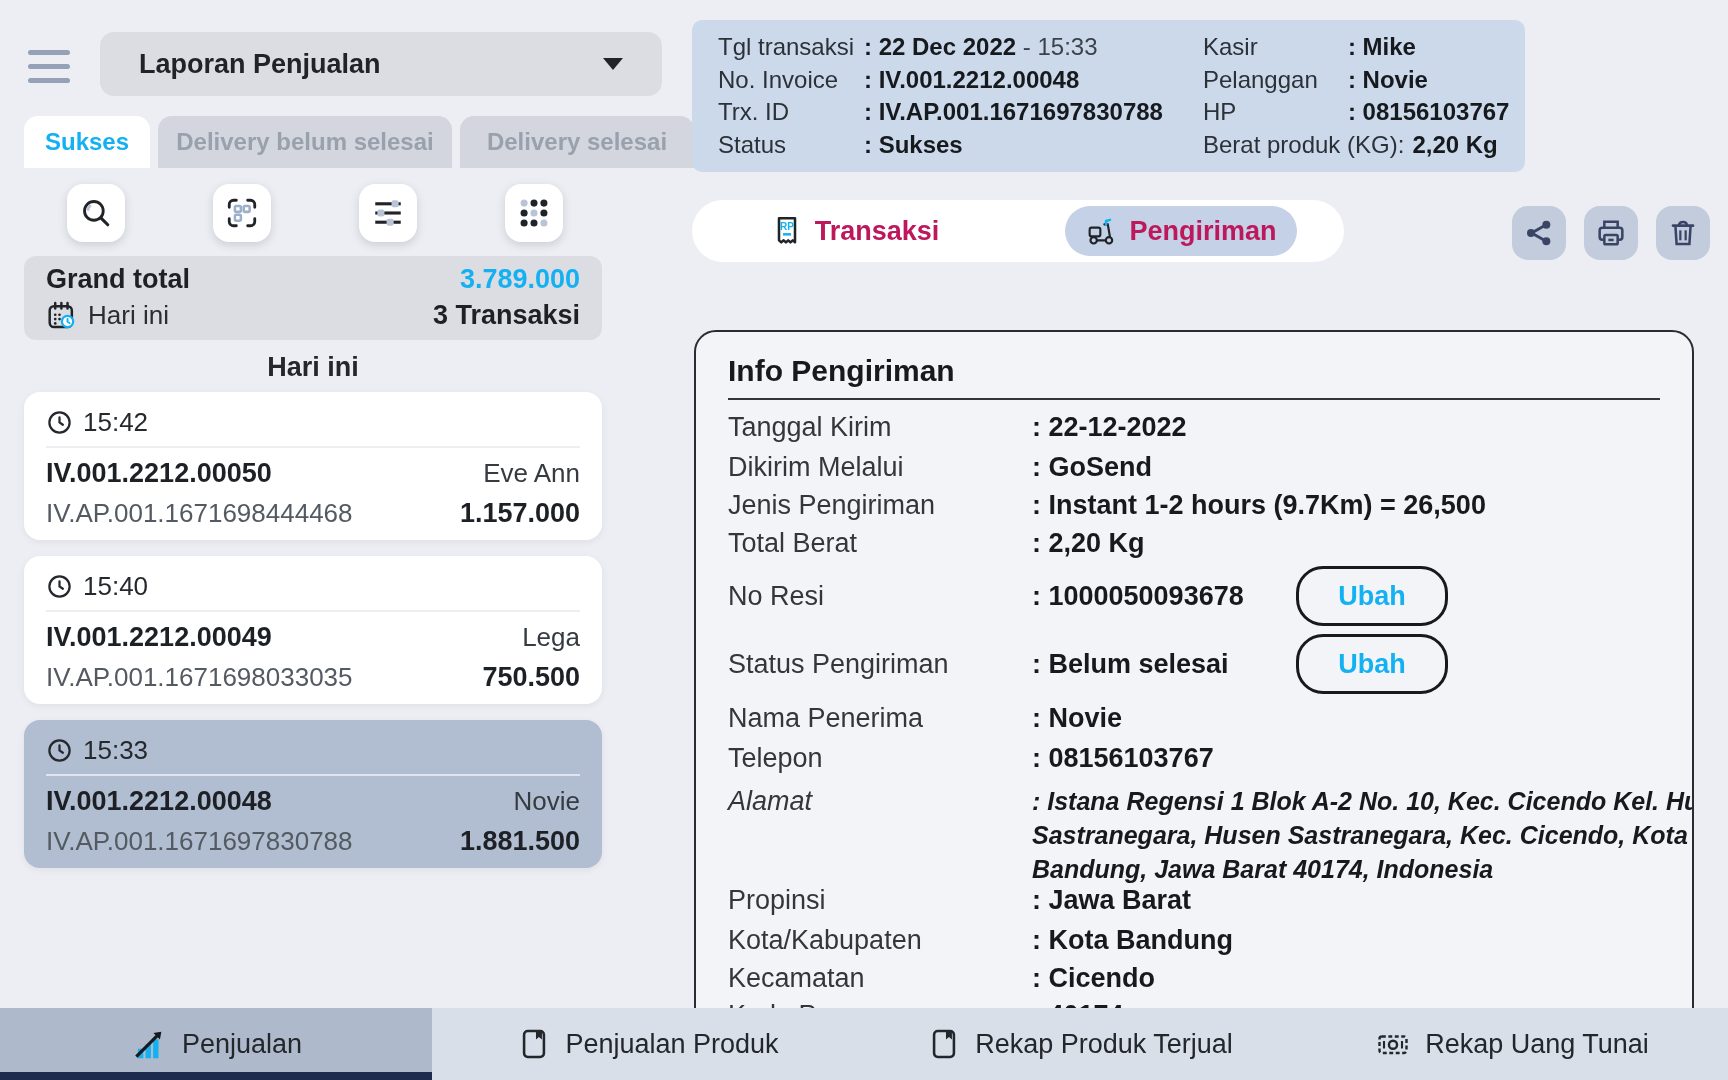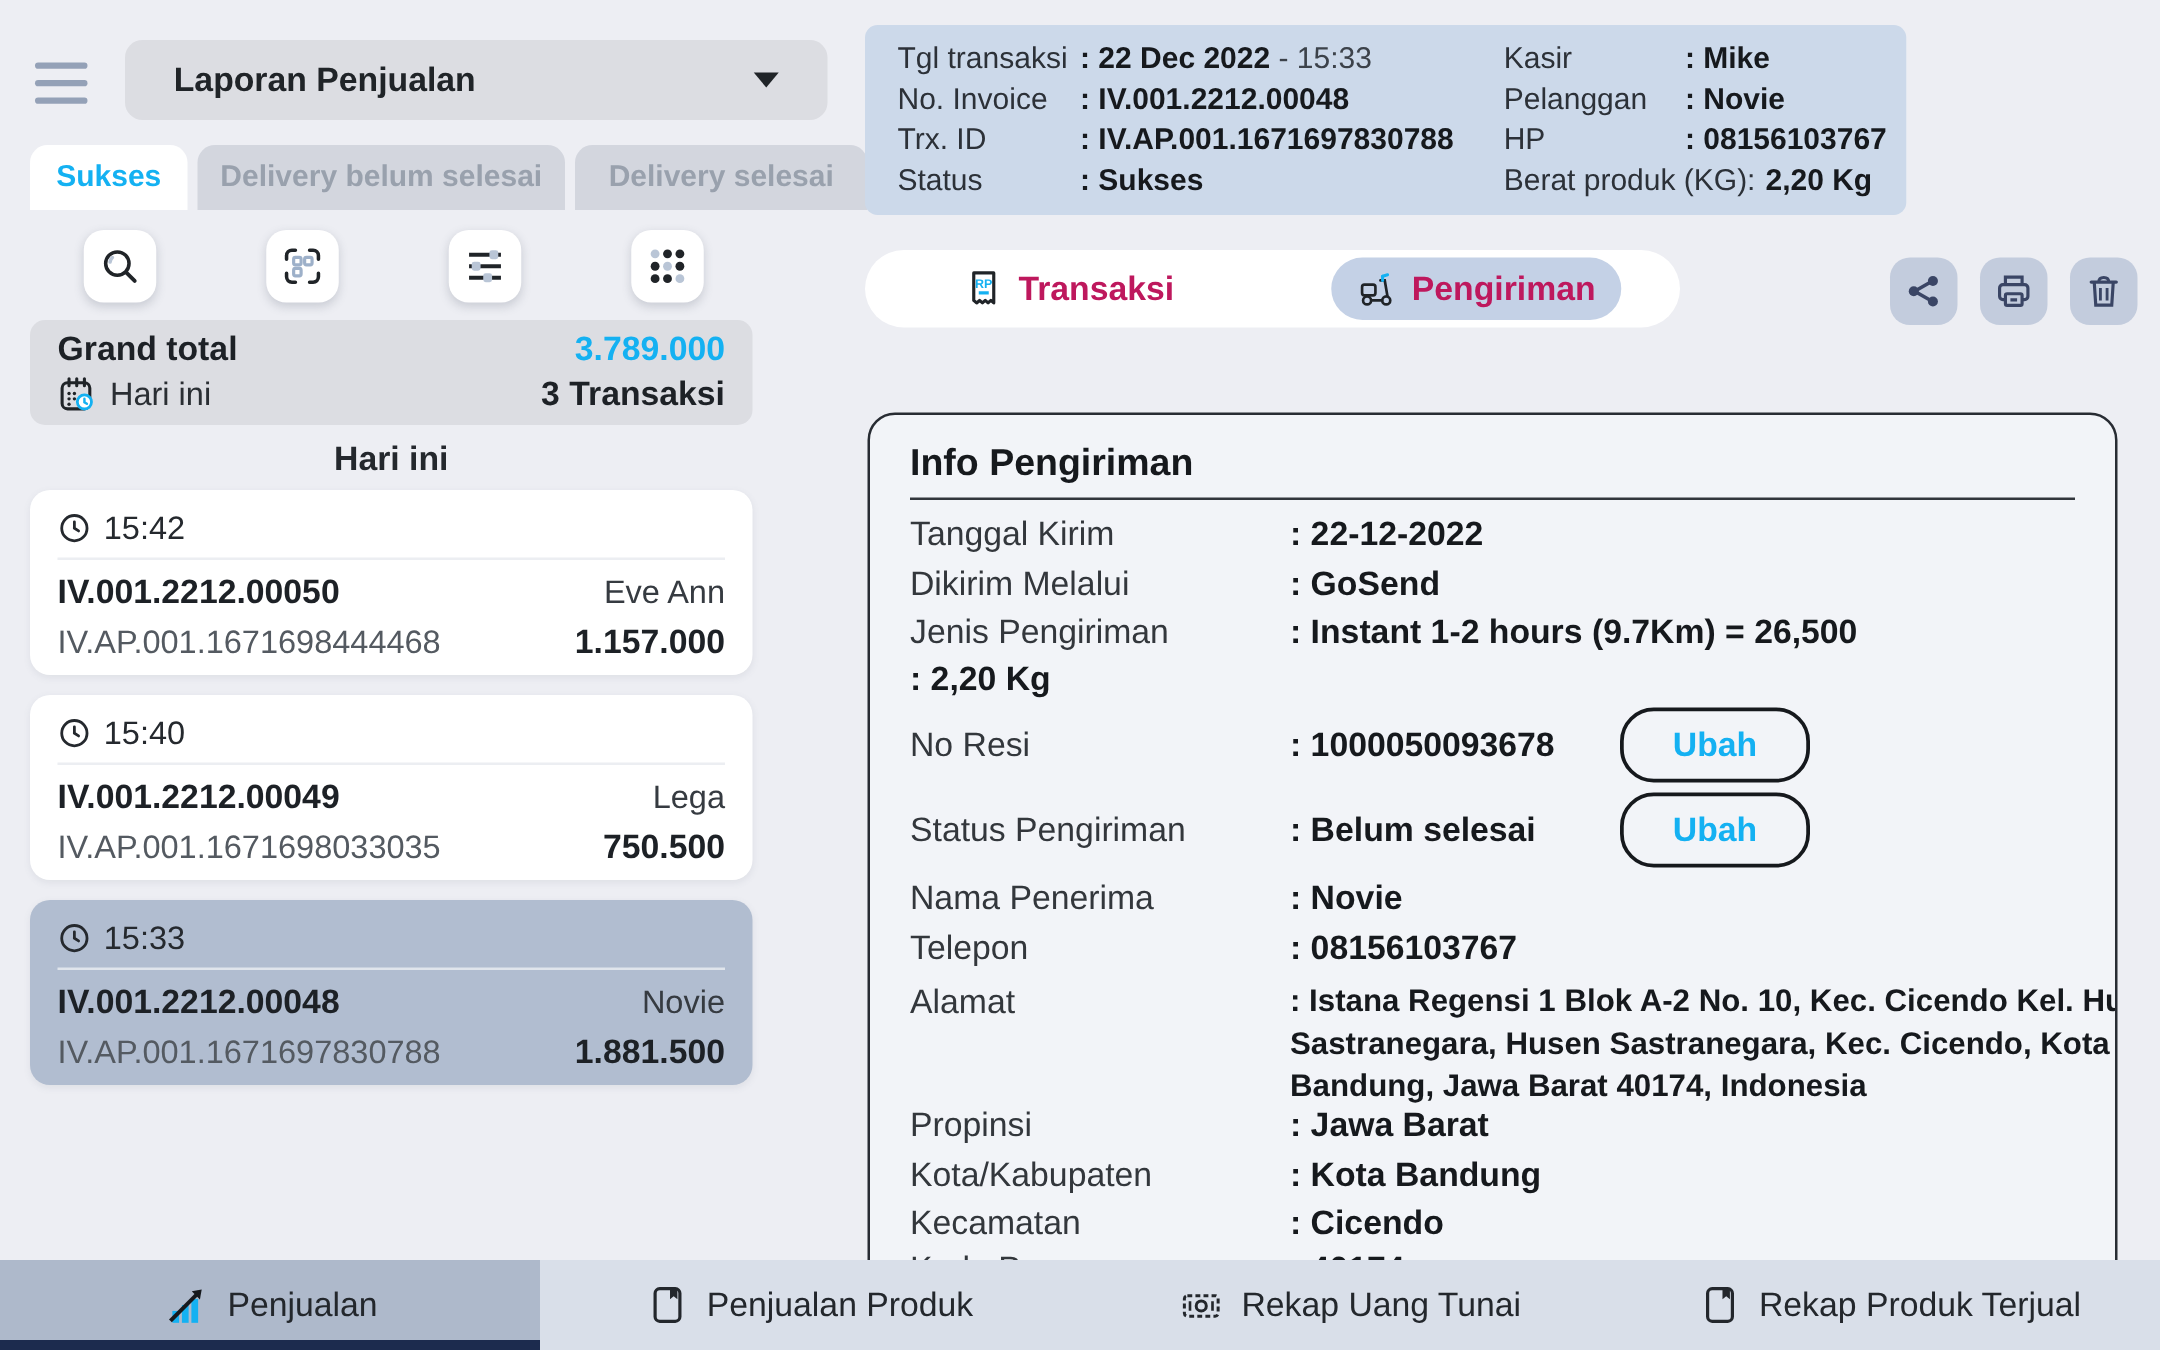--- a/index.html
+++ b/index.html
@@ -66,21 +66,21 @@
               display:flex;align-items:center;justify-content:center;cursor:pointer;}
   
   .info-card{position:absolute;left:694px;top:330px;width:1000px;height:700px;background:#f2f4f8;
              border:2.5px solid #282c33;border-radius:22px;box-sizing:border-box;overflow:hidden;}
   .info-title{margin:22px 32px 0;font-size:30px;font-weight:bold;color:#16191d;height:44px;}
   .info-hr{margin:0 32px;height:2px;background:#32363c;}
   .info-rows{margin-top:6px;}
   .info-row{position:relative;display:flex;padding:0 32px;align-items:center;font-size:27px;}
   .info-row .lbl{width:304px;flex-shrink:0;color:#33373c;}
   .info-row .val{font-weight:bold;color:#16191d;white-space:nowrap;}
-  .info-row.multiline{align-items:flex-start;}
+  .info-row.multiline{align-items:flex-start;font-style:italic;}
   .addr-line{font-weight:bold;color:#16191d;font-size:25px;line-height:34px;white-space:nowrap;}
   .ubah{position:absolute;left:600px;top:50%;transform:translateY(-50%);width:146px;height:54px;
         border:3px solid #16191d;border-radius:27px;background:transparent;display:flex;align-items:center;
         justify-content:center;font-size:27px;font-weight:bold;color:#14b1f2;cursor:pointer;
         font-family:"Liberation Sans",sans-serif;}
   
   .footer{position:absolute;left:0;top:1008px;width:1728px;height:72px;background:#d9dfe9;display:flex;}
   .f-item{width:432px;display:flex;align-items:center;justify-content:center;gap:14px;
           font-size:27px;color:#23272c;cursor:pointer;}
   .f-item.active{background:#aeb9cb;}
@@ -366,20 +366,21 @@
         </div>
       <div class="info-row" style="height:38px">
           <span class="lbl">Dikirim Melalui</span>
           <span class="val">: GoSend</span>
         </div>
       <div class="info-row" style="height:38px">
           <span class="lbl">Jenis Pengiriman</span>
           <span class="val">: Instant 1-2 hours (9.7Km) = 26,500</span>
         </div>
       <div class="info-row" style="height:38px">
+          <span class="lbl">Total Berat</span>
           <span class="val">: 2,20 Kg</span>
         </div>
       <div class="info-row" style="height:68px">
         <span class="lbl">No Resi</span>
           <span class="val">: 1000050093678</span>
         <div class="ubah">
             <span>Ubah</span>
           </div>
       </div>
       <div class="info-row" style="height:68px">
@@ -441,34 +442,34 @@
       <span>
         <svg width="34" height="34" viewBox="0 0 24 24" fill="none">
             <rect x="5" y="2.8" width="14" height="18.4" rx="2.6" stroke="#23272c" stroke-width="1.8"></rect>
             <path d="M13.4 2.8v6l2.1-1.7 2.1 1.7v-6z" fill="#23272c"></path>
           </svg>
       </span>
       <span>Penjualan Produk</span>
     </div>
     <div class="f-item">
       <span>
+        <svg width="34" height="34" viewBox="0 0 24 24" fill="none">
+            <rect x="5" y="2.8" width="14" height="18.4" rx="2.6" stroke="#23272c" stroke-width="1.8"></rect>
+            <path d="M13.4 2.8v6l2.1-1.7 2.1 1.7v-6z" fill="#23272c"></path>
+          </svg>
+      </span>
+      <span>Rekap Produk Terjual</span>
+    </div>
+    <div class="f-item">
+      <span>
         <svg width="36" height="36" viewBox="0 0 24 24" fill="none">
             <rect x="3" y="7" width="18" height="11" rx="1.6" stroke="#23272c" stroke-width="1.6" stroke-dasharray="2.6 1.7"></rect>
             <circle cx="12" cy="12.5" r="2.7" stroke="#23272c" stroke-width="1.6"></circle>
             <line x1="6" y1="10" x2="6" y2="15" stroke="#23272c" stroke-width="1.4"></line>
             <line x1="18" y1="10" x2="18" y2="15" stroke="#23272c" stroke-width="1.4"></line>
           </svg>
       </span>
       <span>Rekap Uang Tunai</span>
     </div>
-    <div class="f-item">
-      <span>
-        <svg width="34" height="34" viewBox="0 0 24 24" fill="none">
-            <rect x="5" y="2.8" width="14" height="18.4" rx="2.6" stroke="#23272c" stroke-width="1.8"></rect>
-            <path d="M13.4 2.8v6l2.1-1.7 2.1 1.7v-6z" fill="#23272c"></path>
-          </svg>
-      </span>
-      <span>Rekap Produk Terjual</span>
-    </div>
   </div>
   <div class="f-indicator"></div>
 
 </div>
 
 </body></html>

